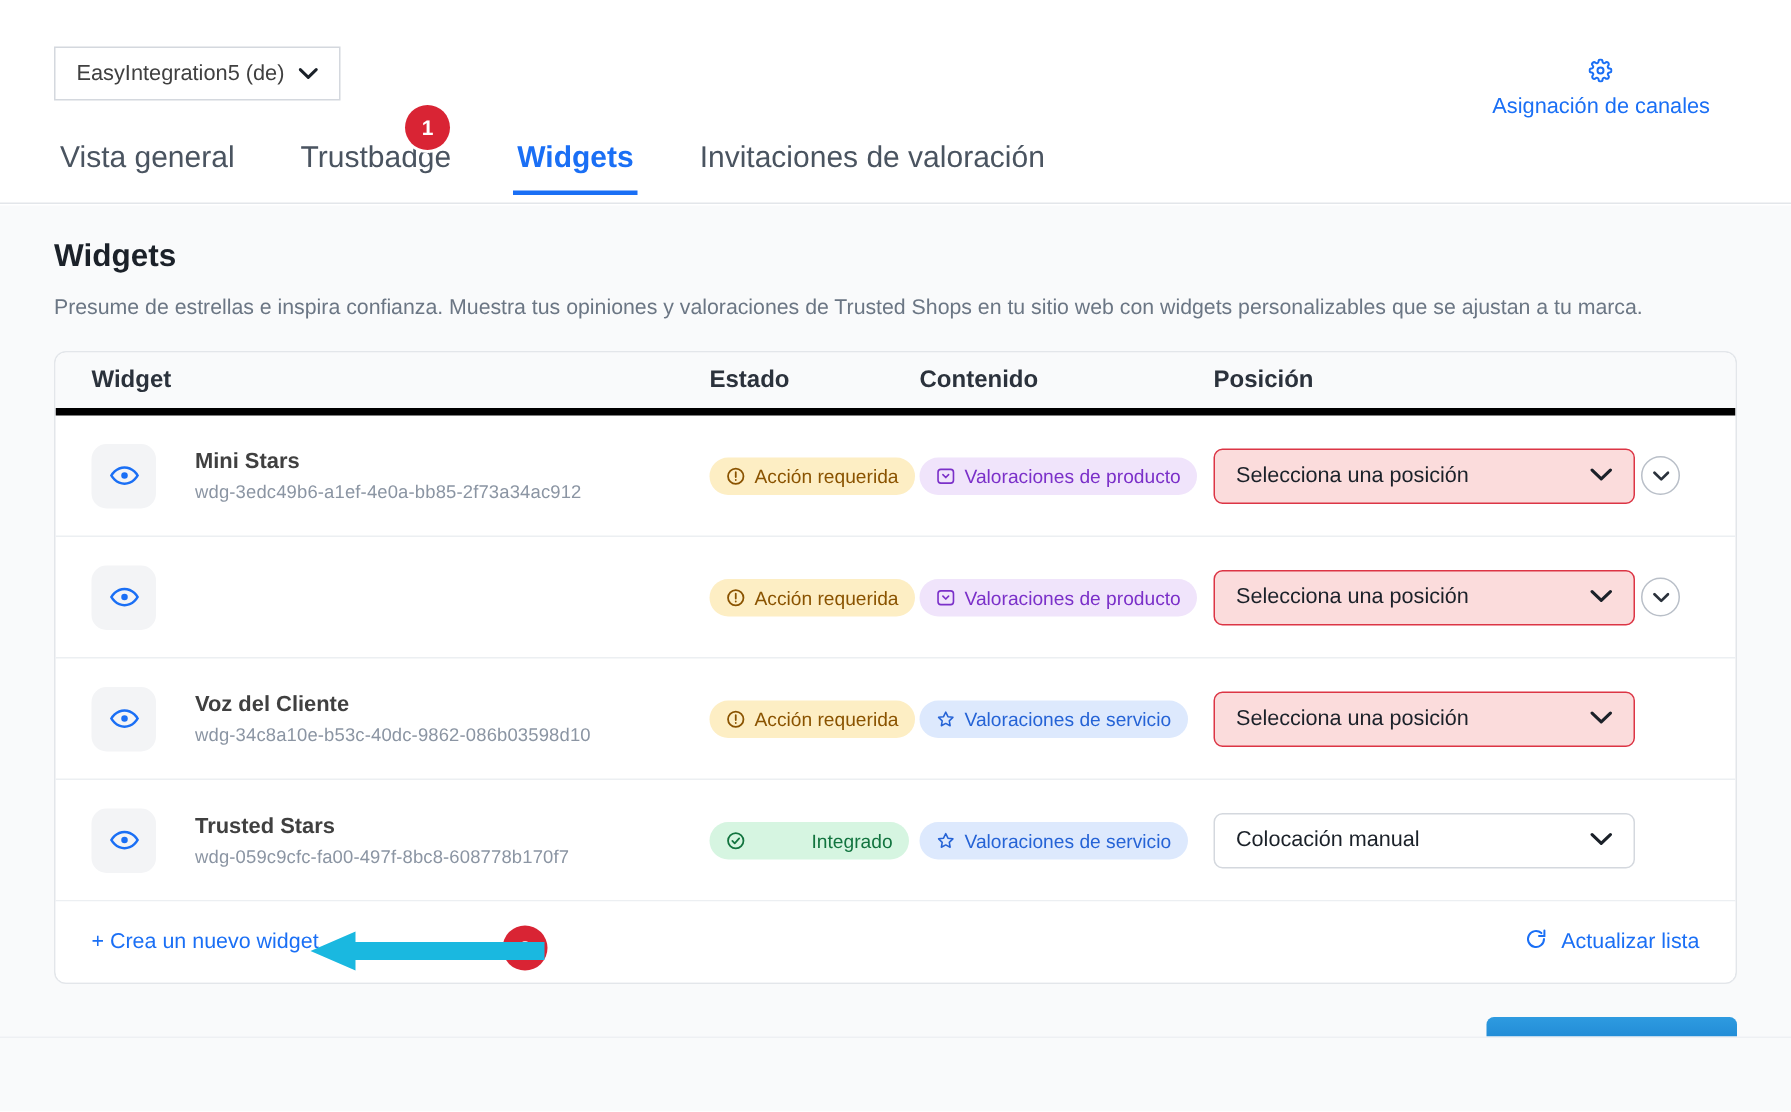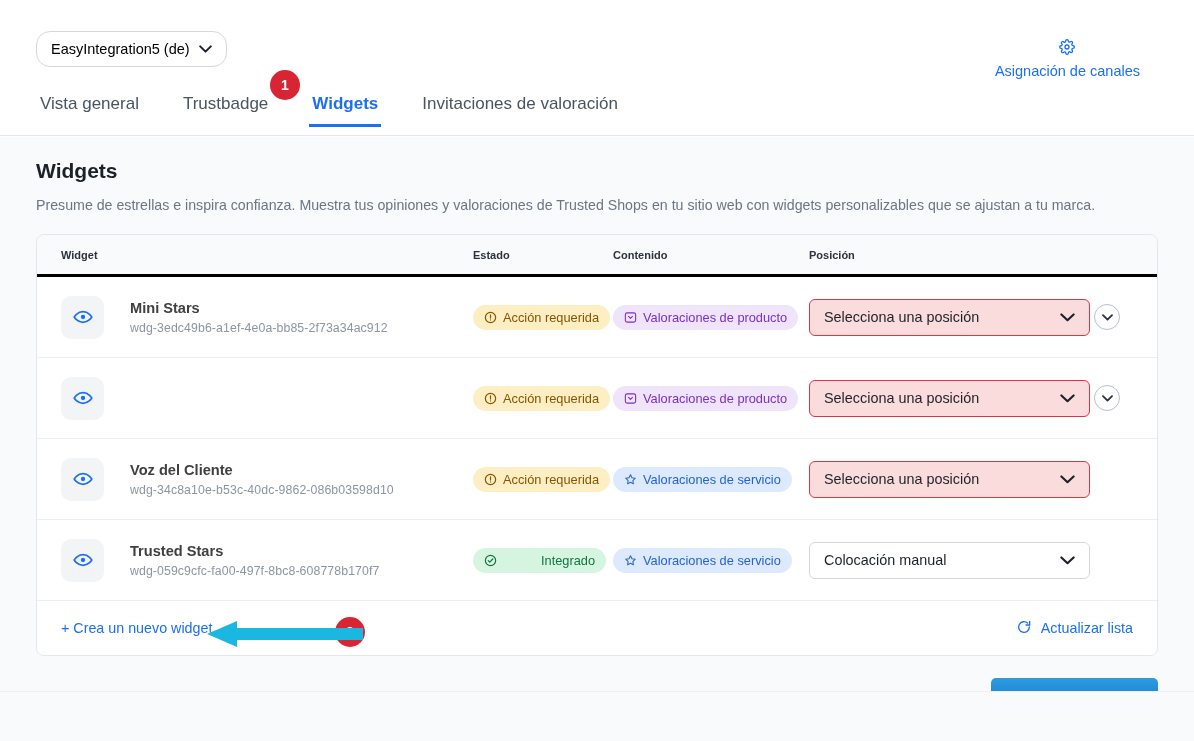--- a/index.html
+++ b/index.html
@@ -11,44 +11,44 @@
   }
   #app { position: relative; width: 1194px; height: 741px; background:#ffffff; }
 
   
   .topbar { position: relative; height: 136px; background:#ffffff; }
 
   .shop-select {
     position: absolute; left: 36px; top: 31px;
     height: 36px; padding: 0 14px;
     display: flex; align-items: center; gap: 9px;
-    border: 1px solid #d4d8de; border-radius: 14px;
+    border: 1px solid #d4d8de; border-radius: 0;
     background: #fff; cursor: pointer;
-    font-size: 14.5px; color: #000000;
+    font-size: 14.5px; color: #404040;
   }
   .shop-select .caret { font-size: 12px; color:#1b2129; line-height:1; }
 
   .channel-link {
     position: absolute; right: 54px; top: 39px;
     display: flex; align-items: center; gap: 8px;
     color: #1a6ff5; font-size: 14.5px; cursor: pointer; flex-direction: column;
   }
   .channel-link svg { display:block; }
 
   
   .tabs {
     position: absolute; left: 0; right: 0; top: 94px;
     height: 42px;
     border-bottom: 1px solid #e3e6ea;
     display: flex; align-items: flex-start;
     padding-left: 40px;
   }
   .tab {
     position: relative;
-    font-size: 17px;
+    font-size: 20px;
     color: #4a5460;
     padding: 0 0 13px 0;
     margin-right: 44px;
     cursor: pointer;
     white-space: nowrap;
   }
   .tab.active { color:#1a6ff5; font-weight:700; }
   .tab.active::after {
     content:""; position:absolute; left:-3px; right:-3px; bottom:0;
     height:3px; background:#1a6ff5;
@@ -78,22 +78,22 @@
     margin-top: 21px;
     background:#fff;
     border: 1px solid #e3e6ea;
     border-radius: 8px;
     overflow: hidden;
   }
   .thead {
     display: flex; align-items: center;
     height: 42px;
     background: #f9fafb;
-    border-bottom: 3px solid #000000;
-    font-size: 11px; font-weight:700; color:#2b323c;
+    border-bottom: 5px solid #000000;
+    font-size: 16px; font-weight:700; color:#2b323c;
   }
   .row {
     display:flex; align-items:center;
     height: 81px;
     border-bottom: 1px solid #eceff2;
   }
   .c-widget   { width: 415px; padding-left: 24px; display:flex; align-items:center; }
   .c-estado   { width: 140px; margin-left: 21px; }
   .c-cont     { width: 180px; }
   .c-pos      { width: 285px; margin-left: 16px; }

